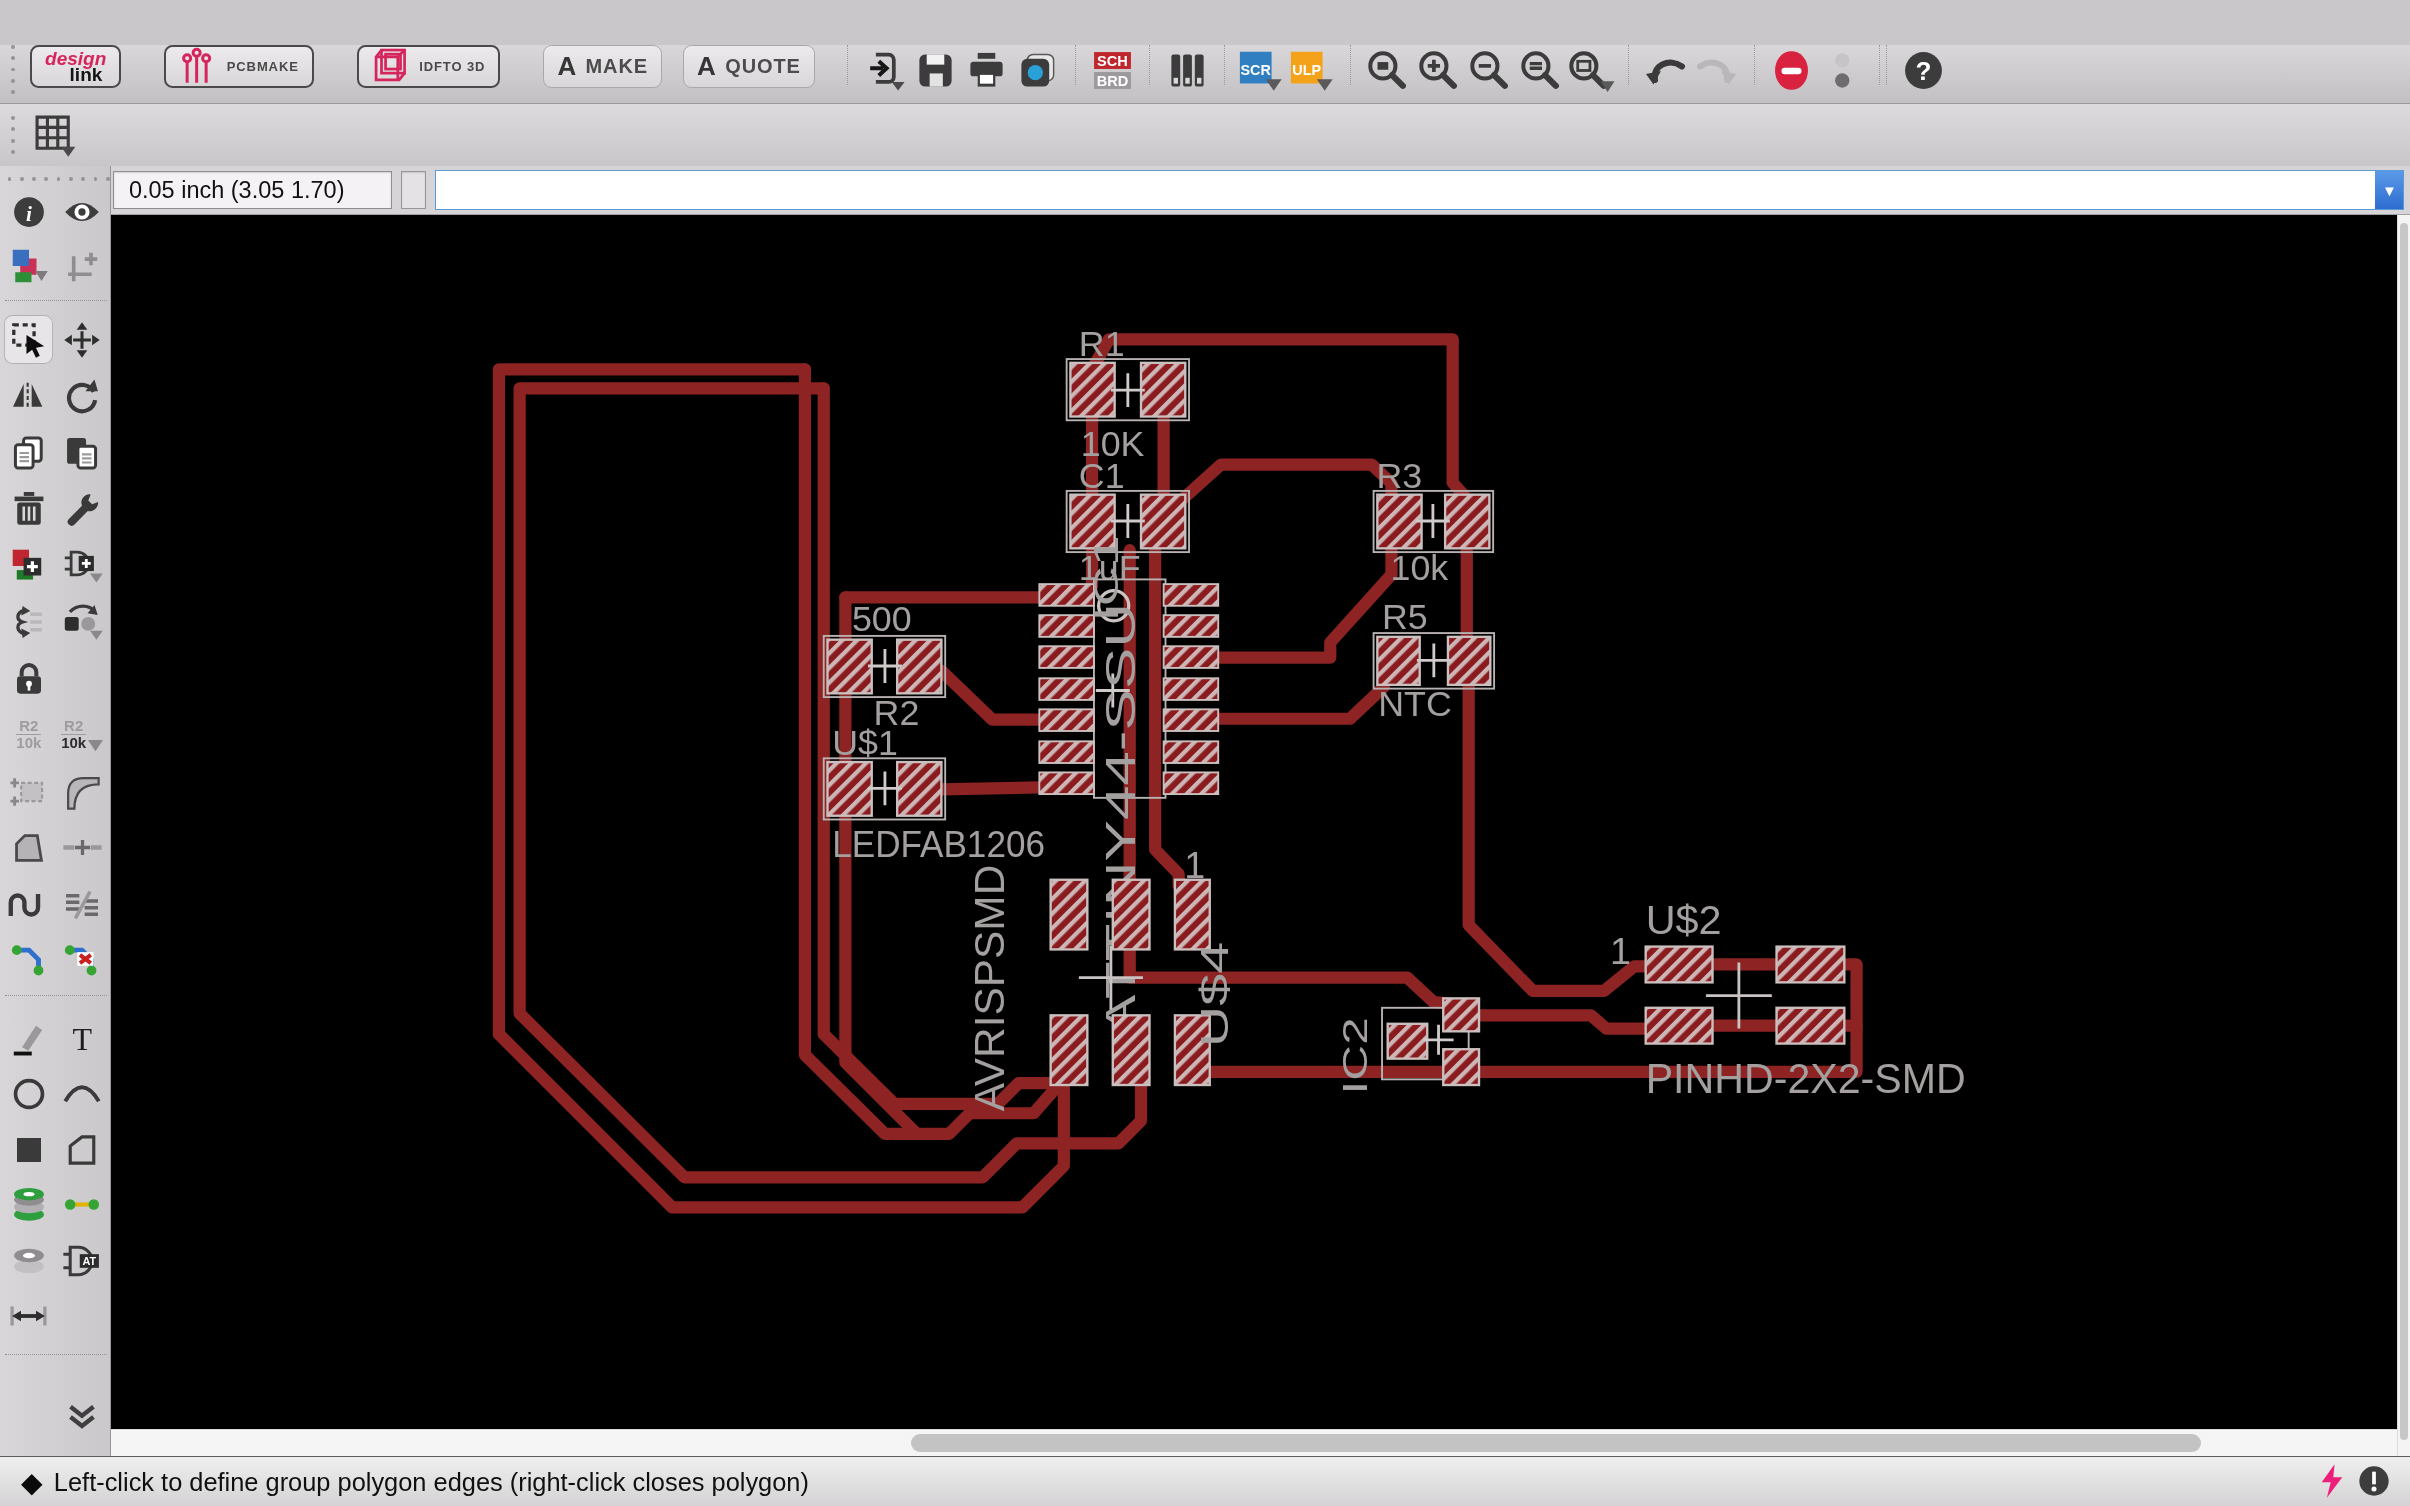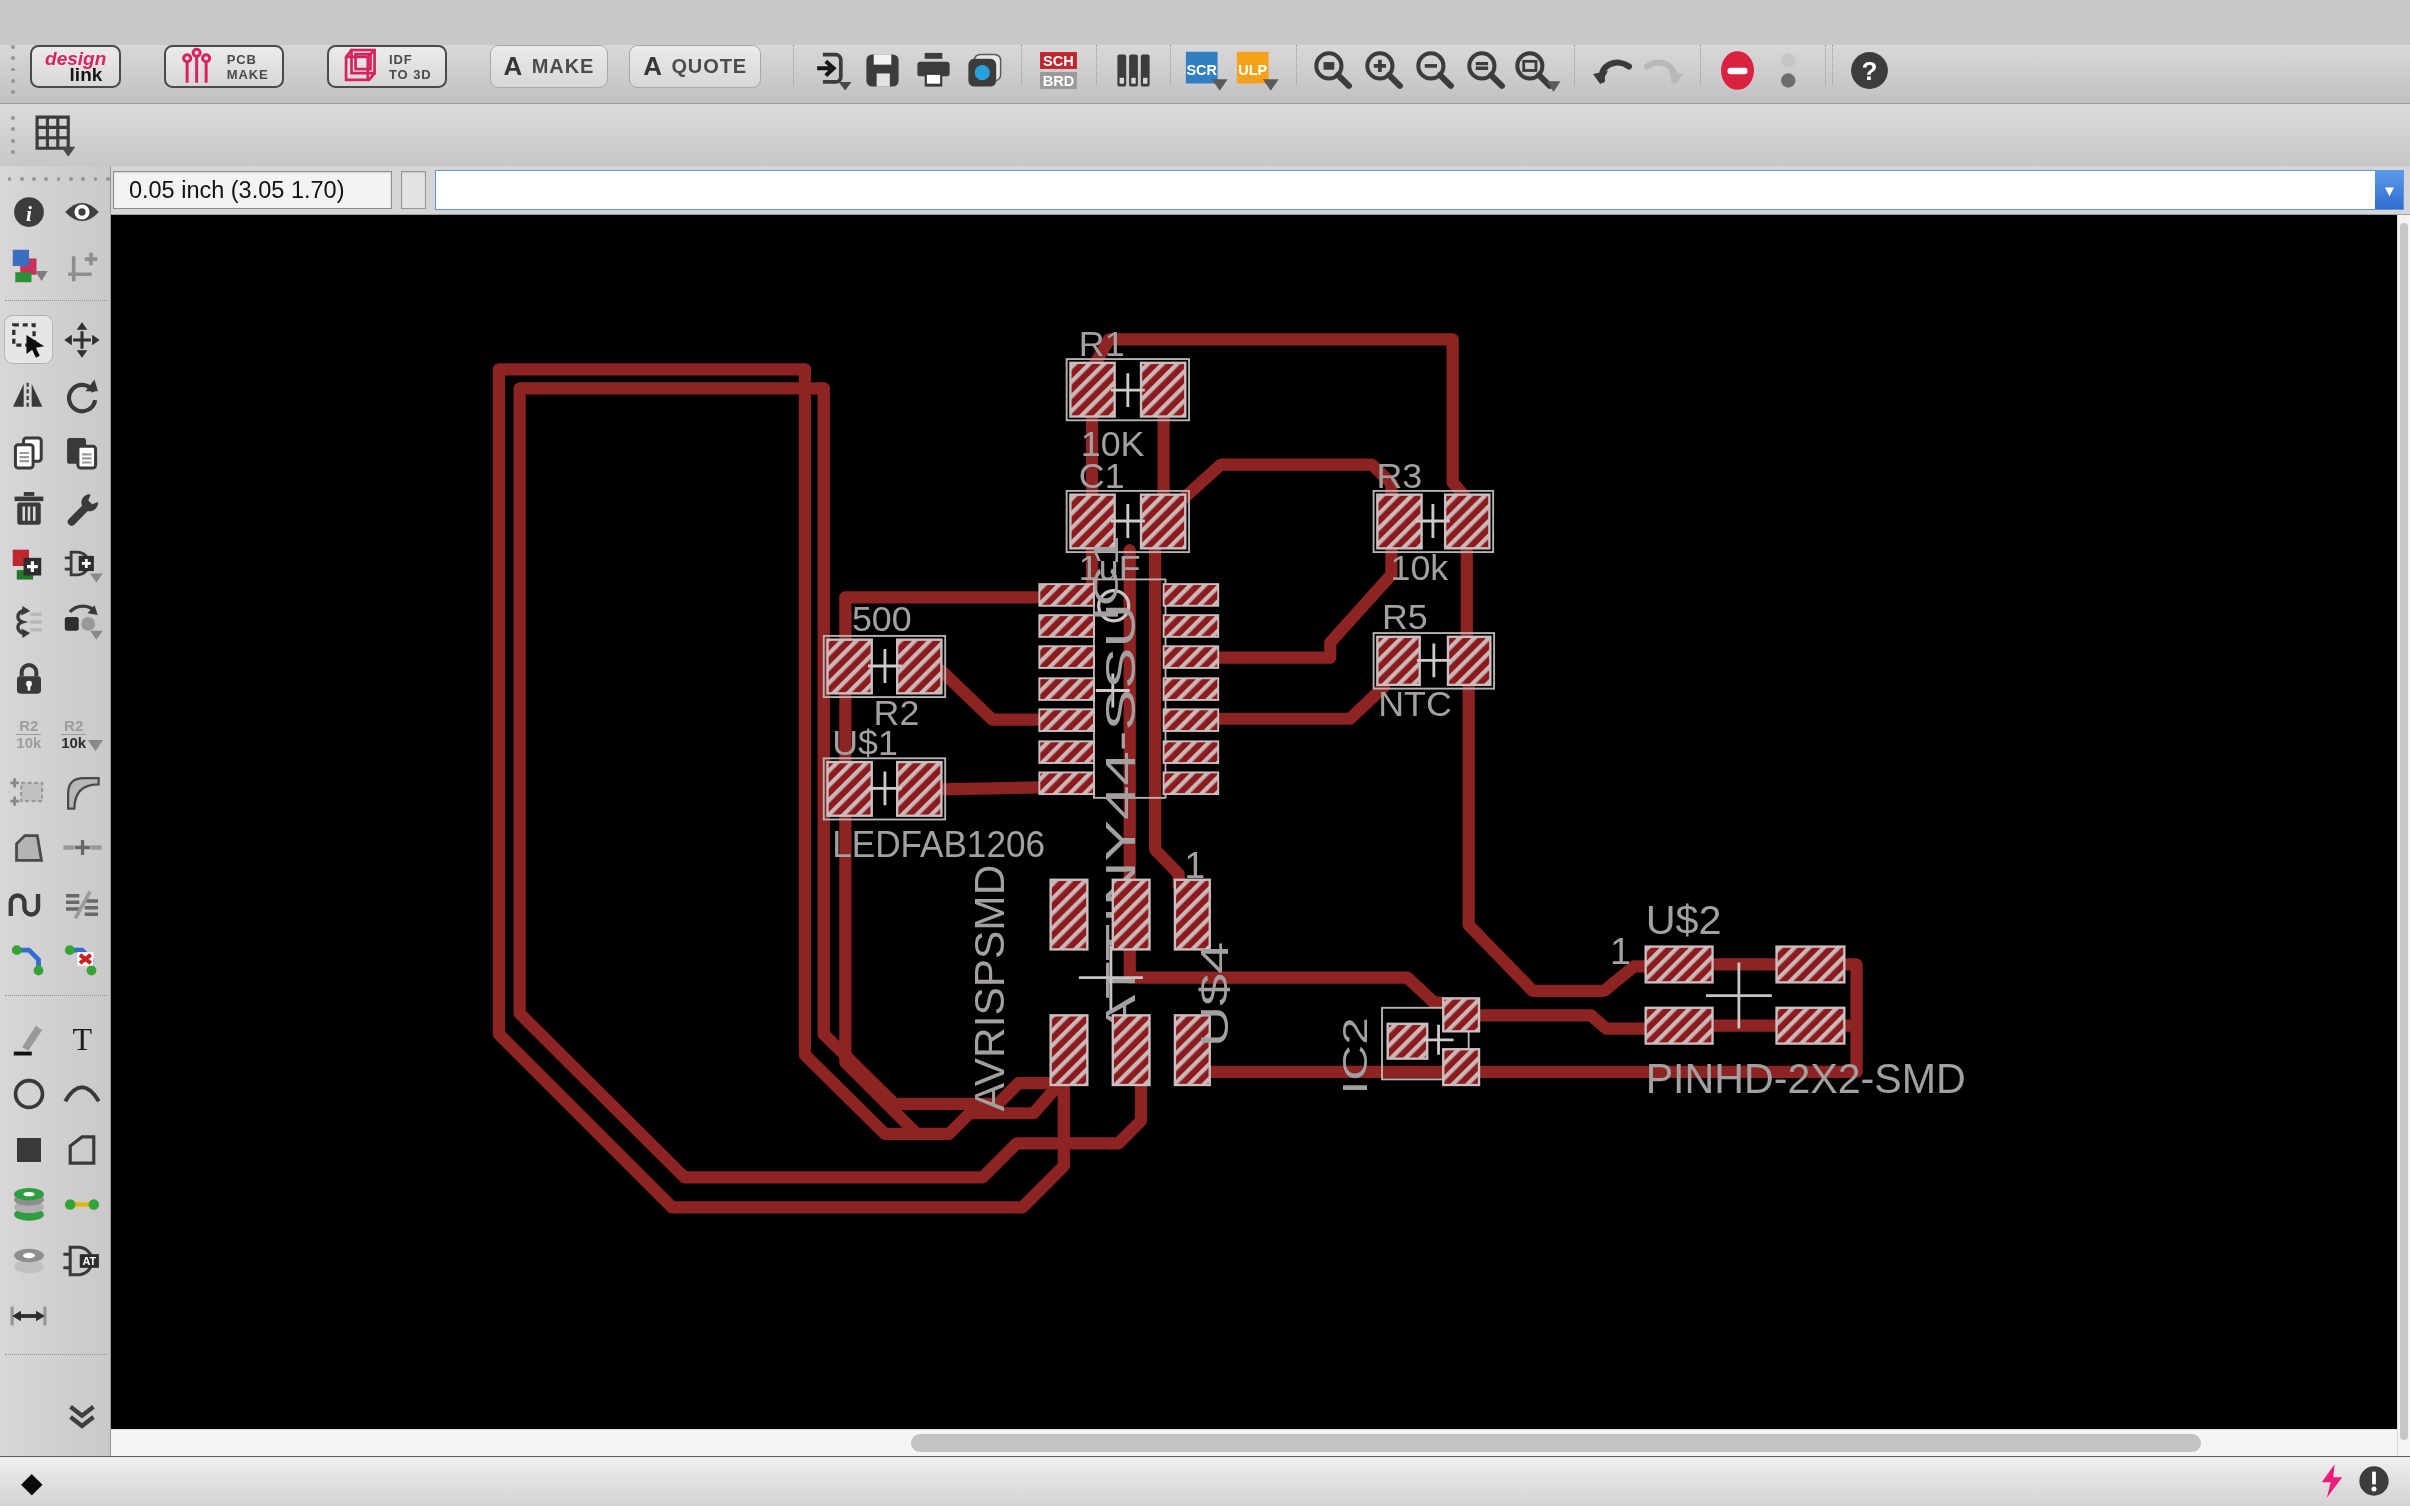--- a/index.html
+++ b/index.html
@@ -16,21 +16,21 @@
   #toolbar1{position:absolute;left:0;top:45px;width:2411px;height:58px;background:linear-gradient(#d9d7d9,#c2c0c2);
     border-bottom:0.9px solid #9c9a9c;display:flex;align-items:flex-start;}
   #toolbar2{position:absolute;left:0;top:104px;width:2411px;height:62px;background:linear-gradient(#dcdadc,#c8c6c8);
     border-bottom:0.9px solid #a5a3a5;display:flex;align-items:center;}
   .vdots{display:flex;flex-direction:column;gap:7.5px;margin:0 15px 0 11.3px;}
   .vdots i{width:3.8px;height:3.8px;border-radius:50%;background:#959395;}
   .tsep{width:0;border-left:1.9px dotted #9b999b;height:40px;margin:0 11.3px;}
   .appbtn{height:43px;border:2.8px solid #4a4a4a;border-radius:8.5px;background:linear-gradient(#eceaec,#d8d6d8);
     display:flex;align-items:center;gap:9.4px;padding:0 13px;margin-right:43px;box-sizing:border-box;}
   .appbtn.lite{border:1.9px solid #a9a7a9;margin-right:21px;}
-  .b2l{display:flex;flex-direction:column;line-height:15px;font-size:13px;font-weight:bold;color:#4a4a4a;letter-spacing:0.9px;}
+  .b2l{display:flex;flex-direction:row;line-height:15px;font-size:13px;font-weight:bold;color:#4a4a4a;letter-spacing:0.9px;}
   .dlwrap{display:flex;flex-direction:column;line-height:16px;align-items:flex-start;}
   .dl1{color:#d6255c;font-style:italic;font-weight:bold;font-size:19px;}
   .dl2{color:#141414;font-weight:bold;font-size:19px;margin-left:24.5px;}
   .alogo{font-weight:900;font-size:26px;color:#363636;}
   .mklbl{font-size:20px;font-weight:bold;color:#4c4c4c;letter-spacing:0.9px;}
   .ibtn{width:51px;height:51px;display:flex;align-items:center;justify-content:center;}
   .ibtn svg{display:block;}
 
   
   #coordbar{position:absolute;left:111px;top:166px;width:2299px;height:49px;background:#d6d4d6;
@@ -823,20 +823,21 @@
       <div id="hthumb"></div>
     </div>
   </div>
 
   <div id="vscroll">
     <div id="vthumb"></div>
   </div>
 
   <div id="statusbar">
     <span class="diamond">◆</span>
+    <span id="statusmsg">Left-click to define group polygon edges (right-click closes polygon)</span>
     <span id="statusright">
       <span>
         <svg width="26" height="36" viewBox="0 0 20 28">
             <path d="M12 1 L2 15 h7 L6 27 L18 11 h-7 Z" fill="#ec1e79"></path>
           </svg>
       </span>
       <span>
         <svg width="32" height="32" viewBox="0 0 24 24">
             <circle cx="12" cy="12" r="11" fill="#3d3d3d"></circle>
         <rect x="10.6" y="5" width="2.8" height="9.5" fill="#fff"></rect>

